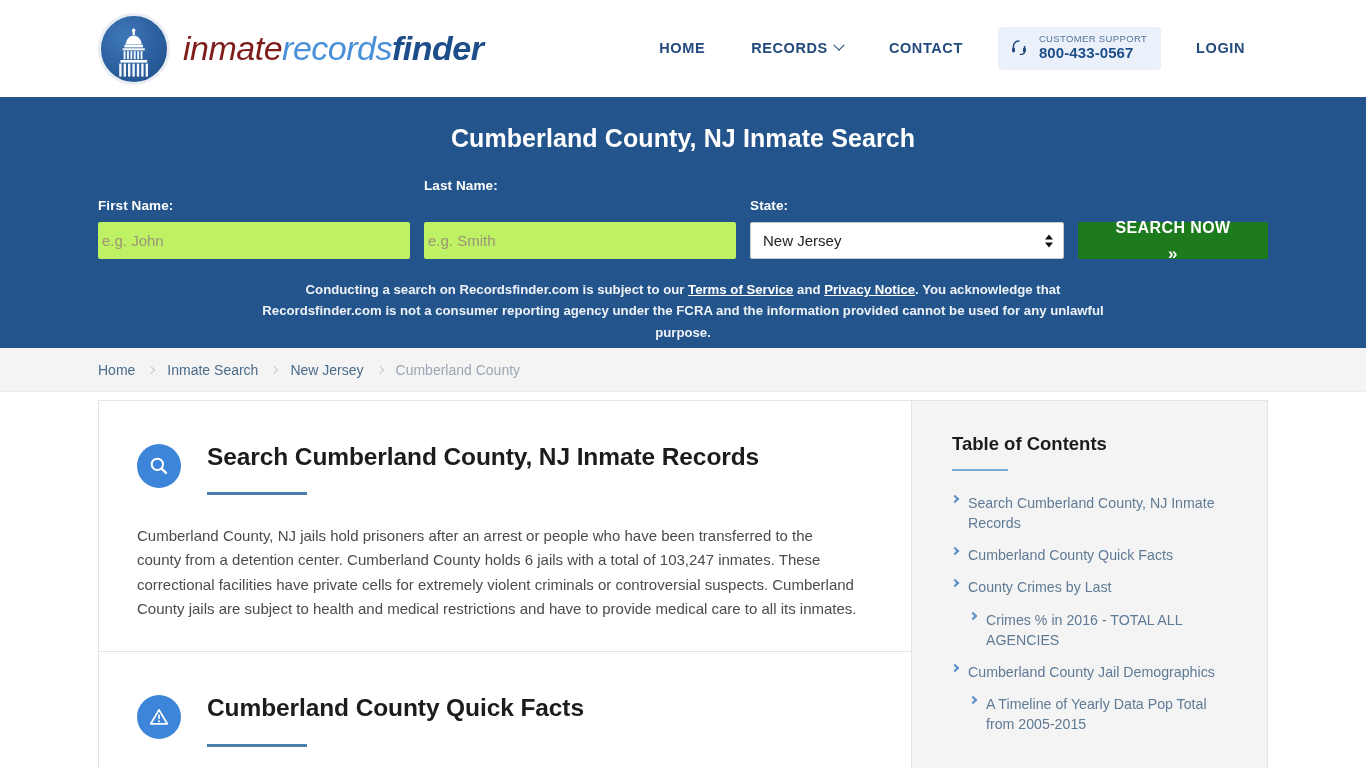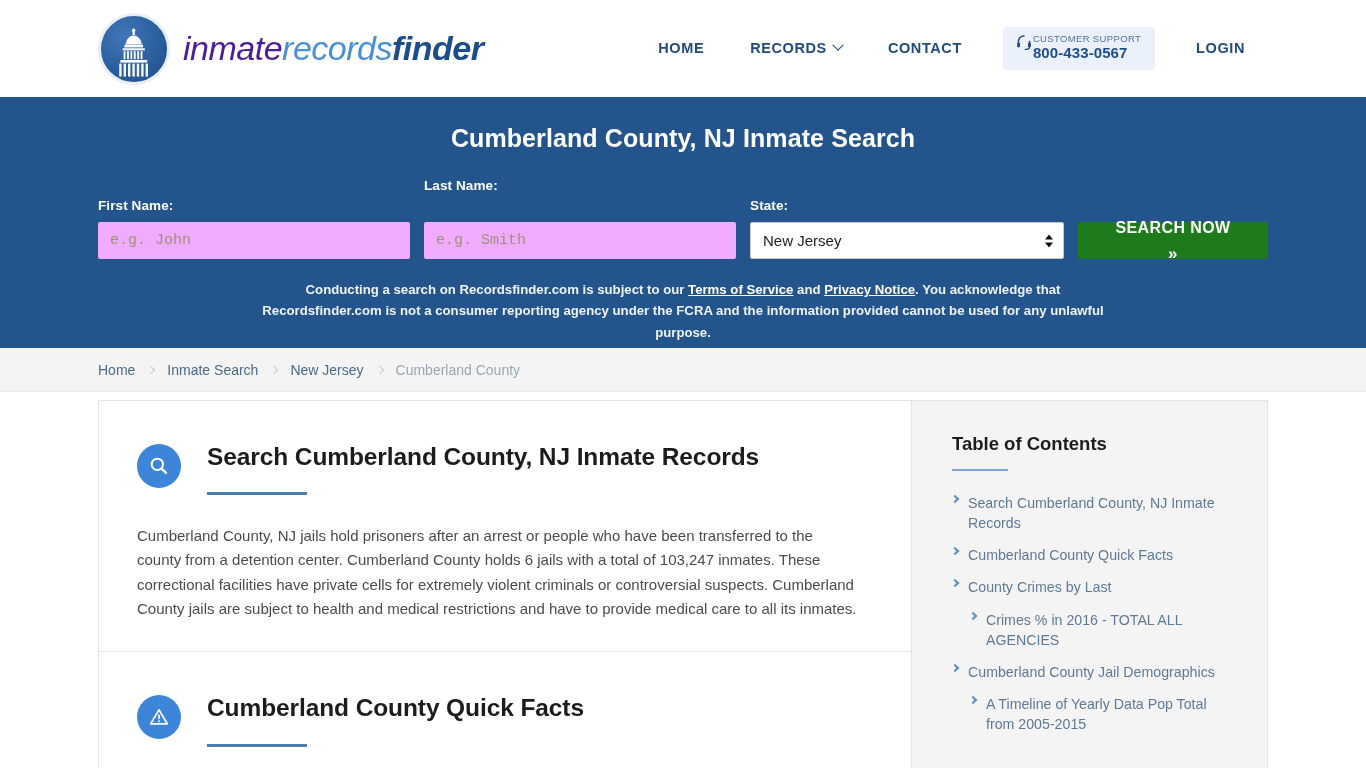--- a/index.html
+++ b/index.html
@@ -27,21 +27,21 @@
     border: 3px solid #e9eef4;
     display: flex; align-items: flex-end; justify-content: center;
     position: relative; overflow: hidden;
     flex: none;
   }
   .logo-mark svg { display:block; }
   .logo-text {
     font-size: 34px; font-style: italic; font-weight: 700;
     letter-spacing: -0.5px; white-space: nowrap;
   }
-  .lt-1 { color: #4c1d95; font-weight: 500; }
+  .lt-1 { color: #7f1d1d; font-weight: 500; }
   .lt-2 { color: #4a90d9; font-weight: 500; }
   .lt-3 { color: #1d4e89; font-weight: 800; }
 
   .main-nav {
     margin-left: auto;
     display: flex; align-items: center; gap: 0;
   }
   .nav-item {
     font-size: 14.5px; font-weight: 700; color: #234a7d;
     letter-spacing: .6px; padding: 0 23px;
@@ -50,22 +50,22 @@
     cursor: pointer;
   }
   .chev-down {
     display:inline-block; width:8px; height:8px;
     border-right:1.6px solid #234a7d; border-bottom:1.6px solid #234a7d;
     transform: rotate(45deg) translate(-2px,-2px);
   }
   .support-box {
     background: #eaf1fa; border-radius: 4px;
     padding: 7px 14px 8px 12px;
-    display: flex; align-items: flex-start; gap: 0;
-    margin: 0 18px; cursor: pointer;
+    display: flex; align-items: center; gap: 11px;
+    margin: 0 12px; cursor: pointer;
   }
   .support-icon { color: #234a7d; display:flex; align-items:center; }
   .support-lines { line-height: 1.12; }
   .support-label { font-size: 9.5px; color: #54719a; letter-spacing: .35px; font-weight: 500;}
   .support-phone { font-size: 15px; color: #1d4e89; font-weight: 800; letter-spacing: .1px; }
 
   
   .hero {
     background: #23558c;
     padding: 27px 98px 24px;
@@ -80,22 +80,22 @@
   .field { display: flex; flex-direction: column; }
   .field-fn { width: 318px; margin-top: 17px; }
   .field-ln { width: 318px; gap: 20px; }
   .field-st { width: 320px; }
   .field-label {
     font-size: 13.5px; font-weight: 700; color: #fff;
     margin-bottom: 9px; letter-spacing: .1px;
   }
   .txt-input {
     height: 37px; border: none; border-radius: 2px;
-    background: #f0abfc; padding: 0 12px;
-    font-size: 15px; font-family: Liberation Mono, monospace;
+    background: #bef264; padding: 0 4px;
+    font-size: 15px; font-family: Liberation Sans, sans-serif;
     color: #4a4a3a; width: 100%;
   }
   .txt-input::placeholder { color: #9c9478; }
   .sel-input {
     height: 37px; border: 1px solid #c8c8c8; border-radius: 2px;
     background: #fff; padding: 0 12px;
     font-size: 15px; font-family: "Liberation Sans", sans-serif;
     color: #222; width: 100%;
     appearance: none; -webkit-appearance: none;
   }

